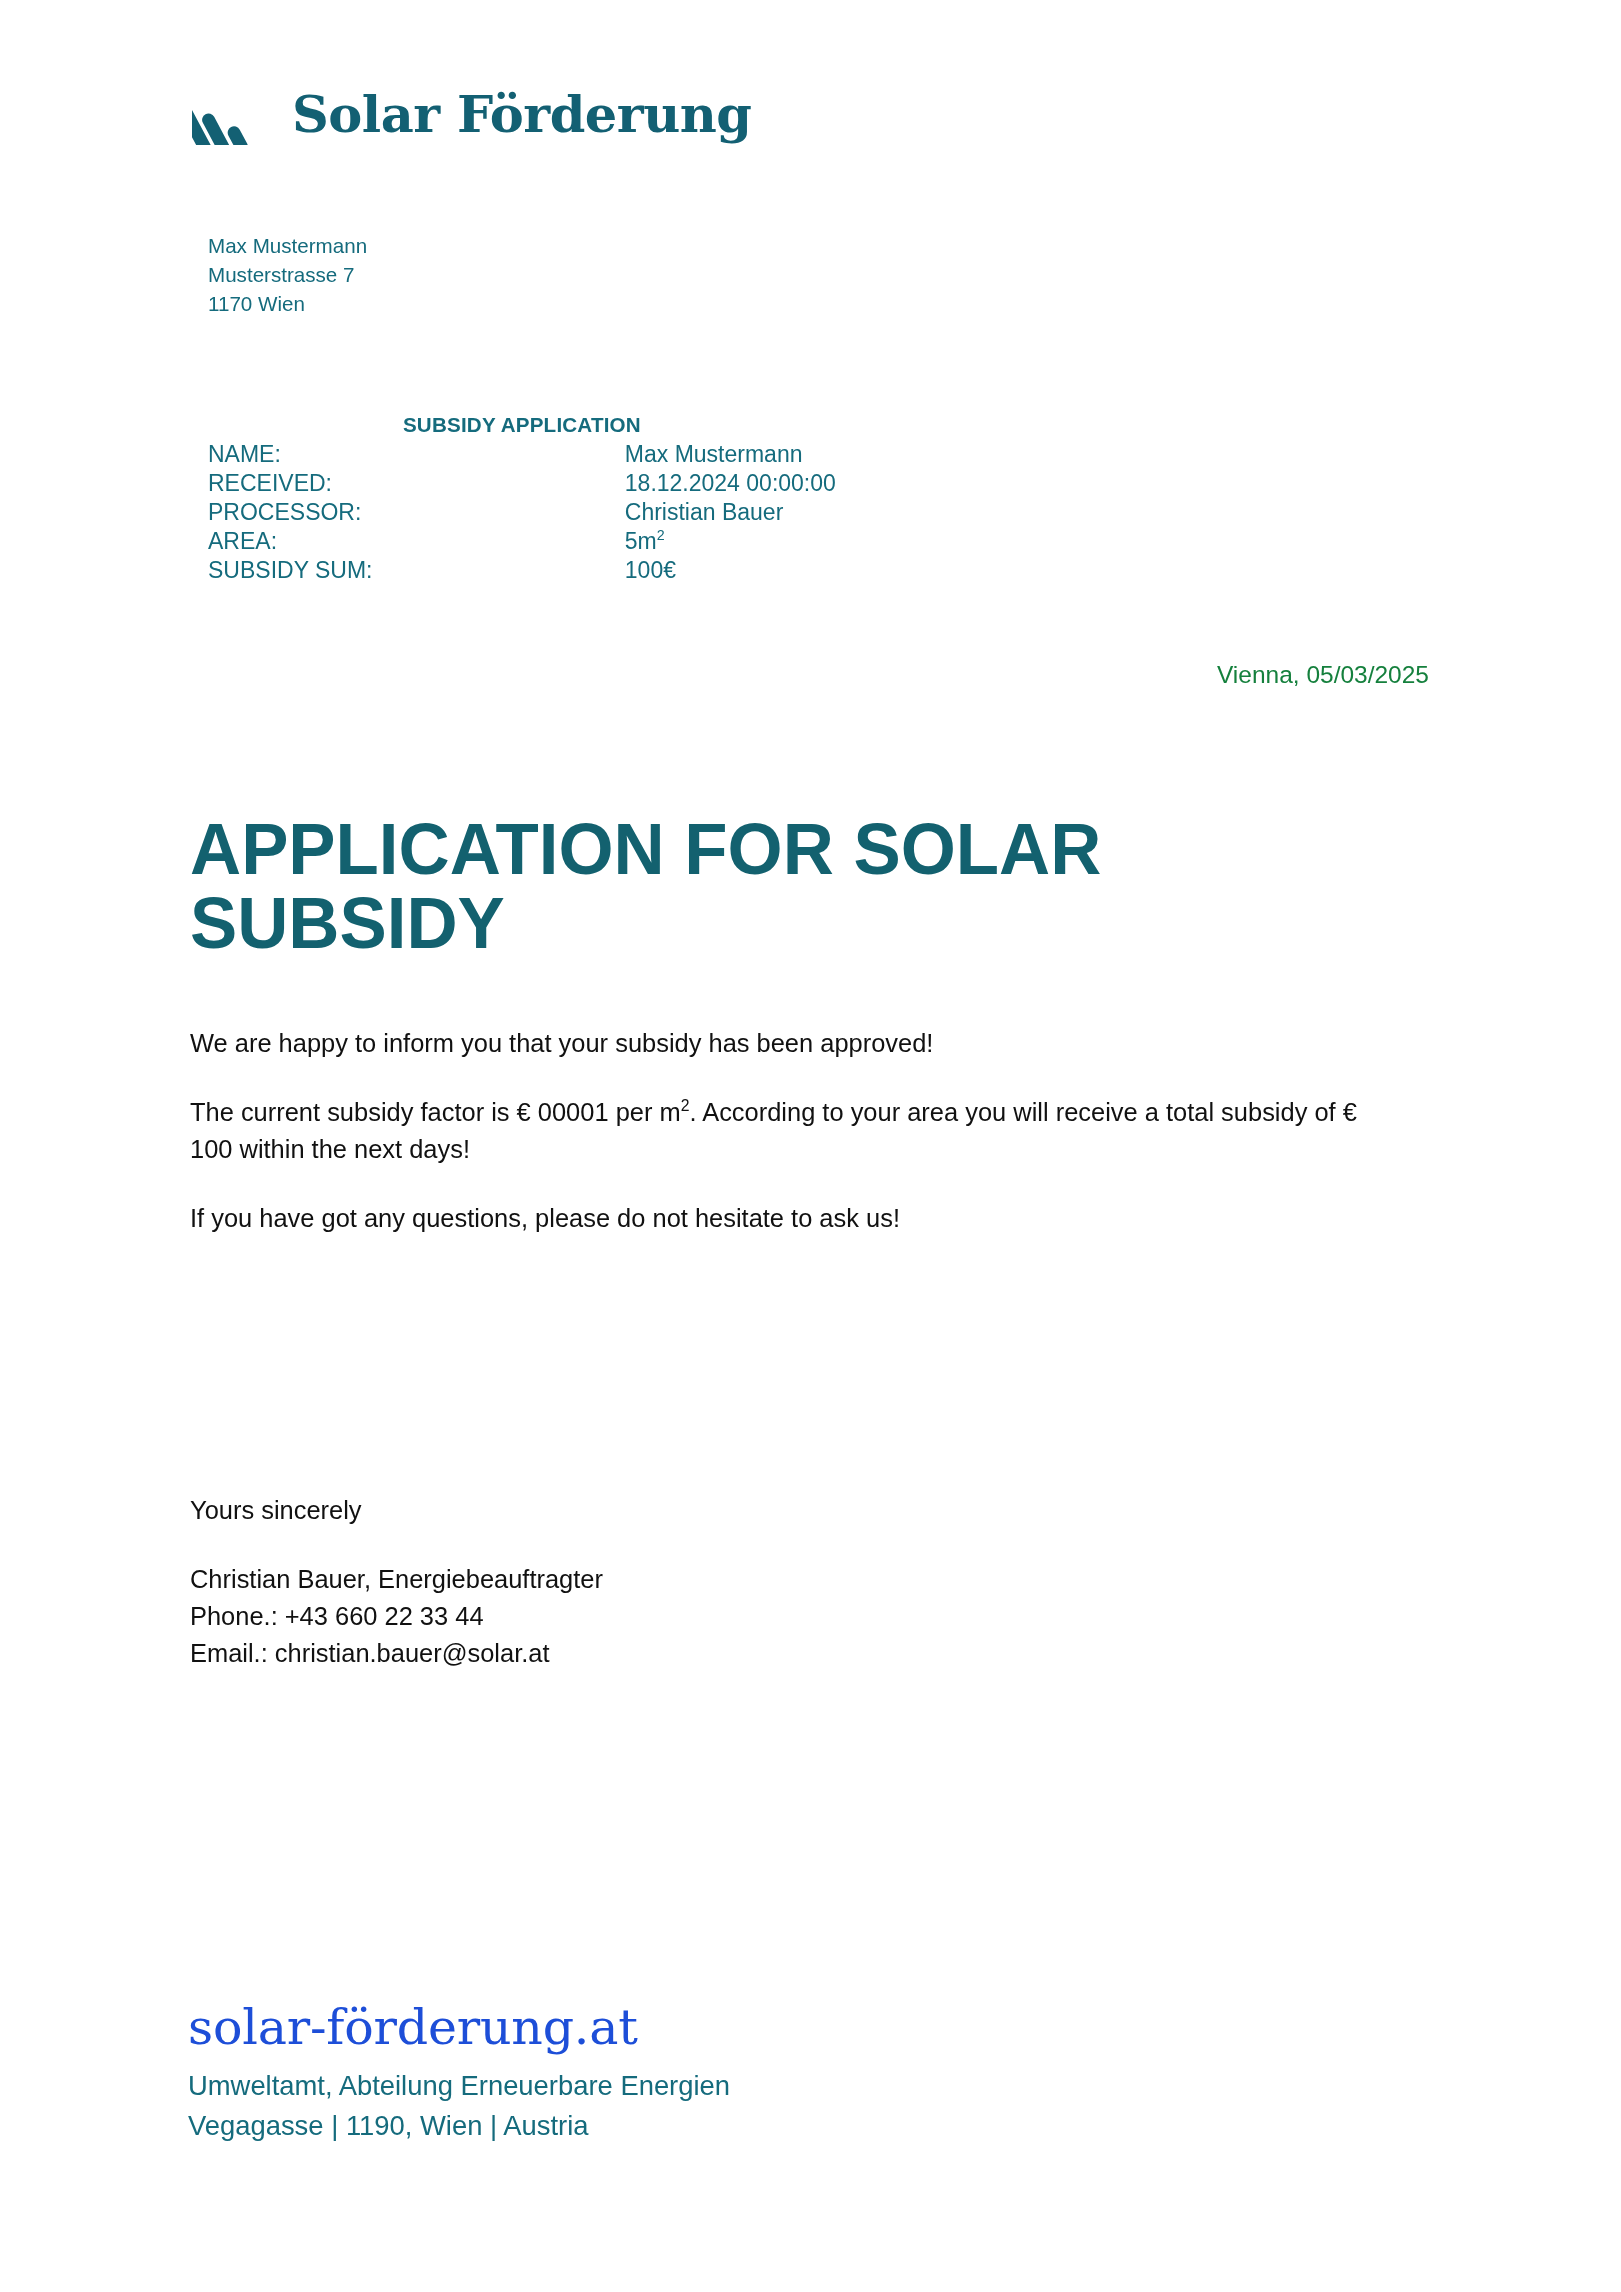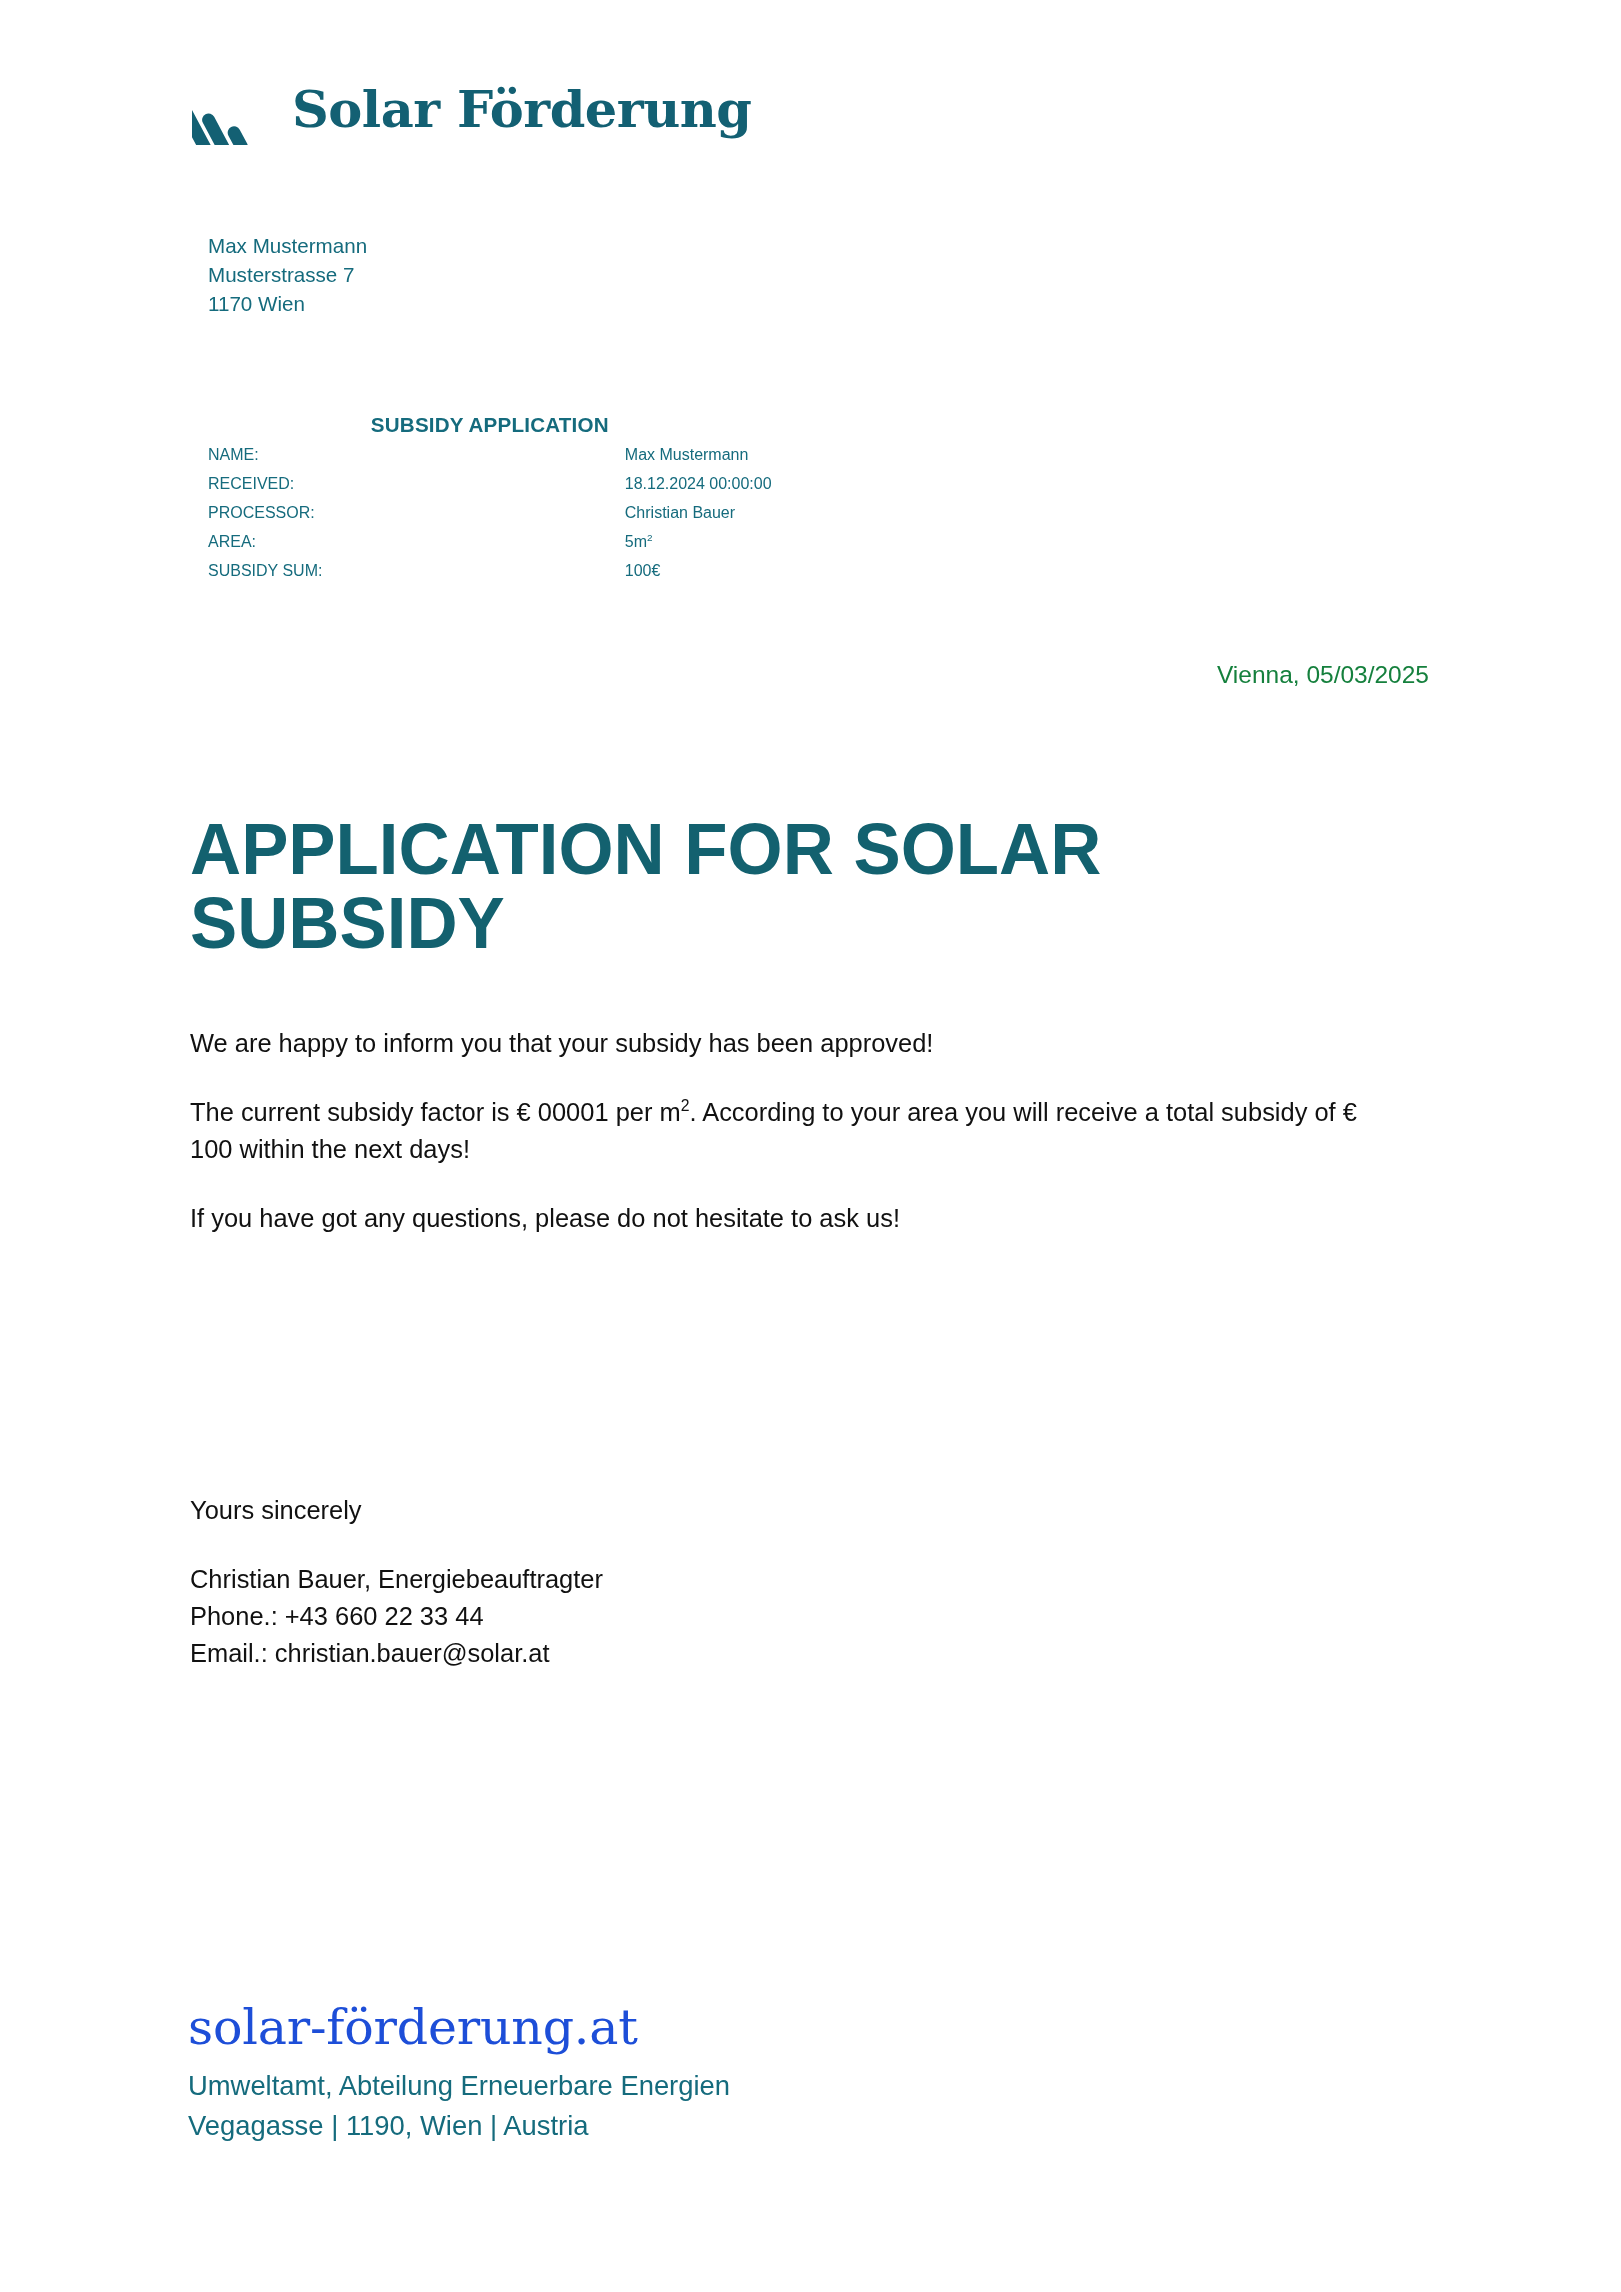--- a/index.html
+++ b/index.html
@@ -17,21 +17,21 @@
     font-family: "Liberation Sans", sans-serif;
     -webkit-font-smoothing: antialiased;
   }
 
   
   .logo-row {
     position: absolute;
     left: 192px;
     top: 84px;
     display: flex;
-    align-items: flex-start;
+    align-items: center;
     gap: 35px;
   }
 
   .logo-mark {
     width: 65px;
     height: 61px;
     display: block;
     flex: 0 0 auto;
   }
 
@@ -74,21 +74,21 @@
     text-align: center;
   }
 
   .details-table {
     border-collapse: collapse;
   }
 
   .details-table td {
     padding: 0;
     vertical-align: top;
-    font-size: 16px;
+    font-size: 23px;
     line-height: 29px;
     font-weight: 300;
     white-space: nowrap;
   }
 
   .details-table td.label {
     width: 407px;
     padding-right: 9.8px;
   }
 

